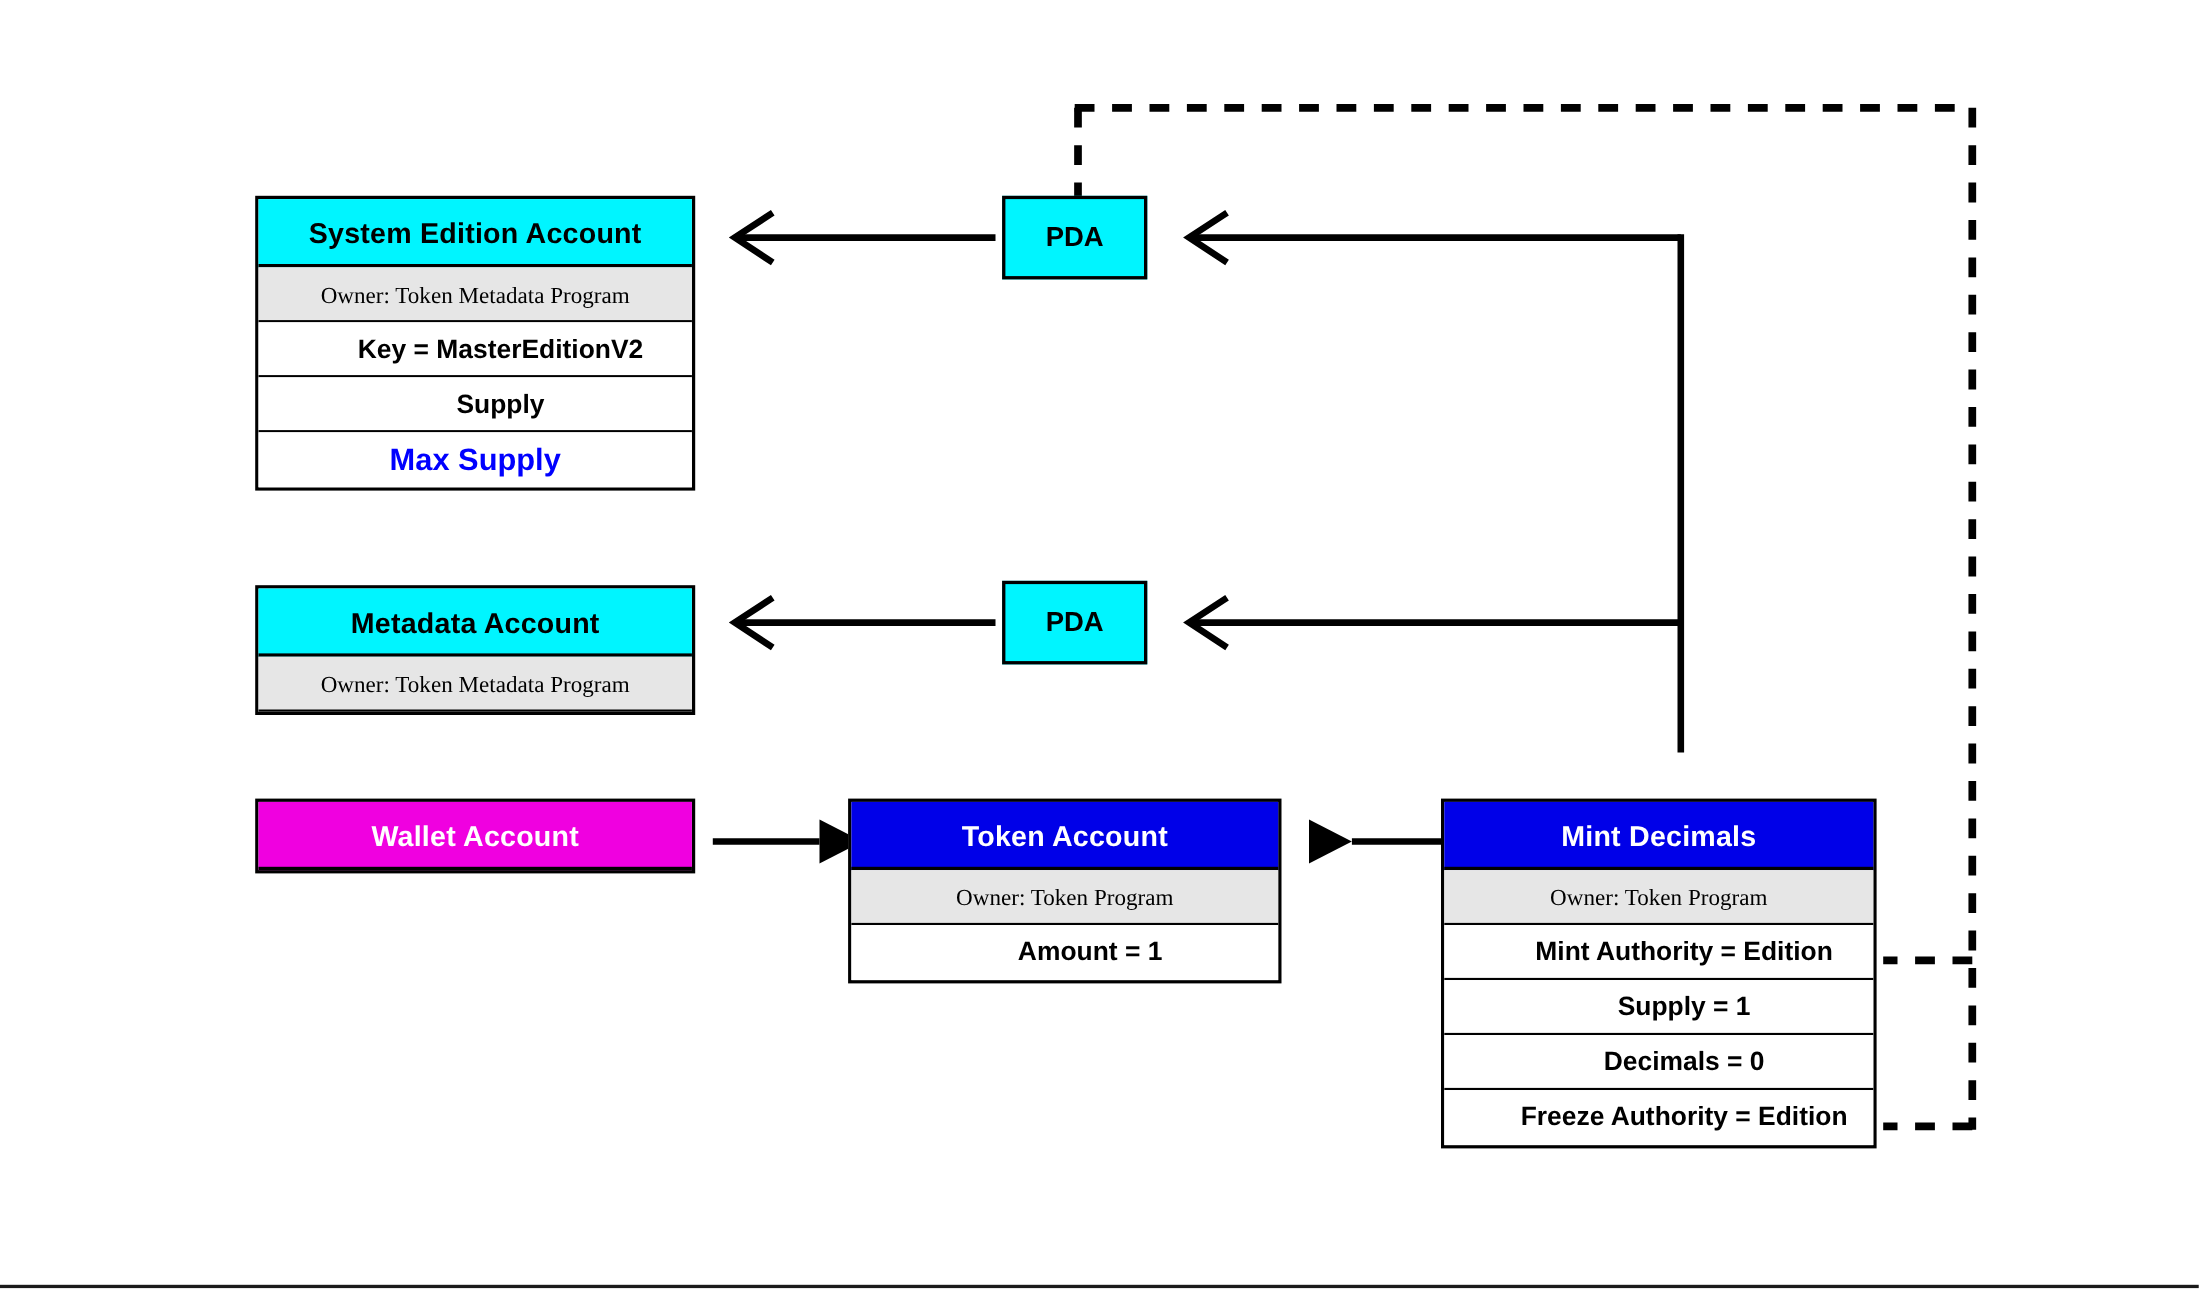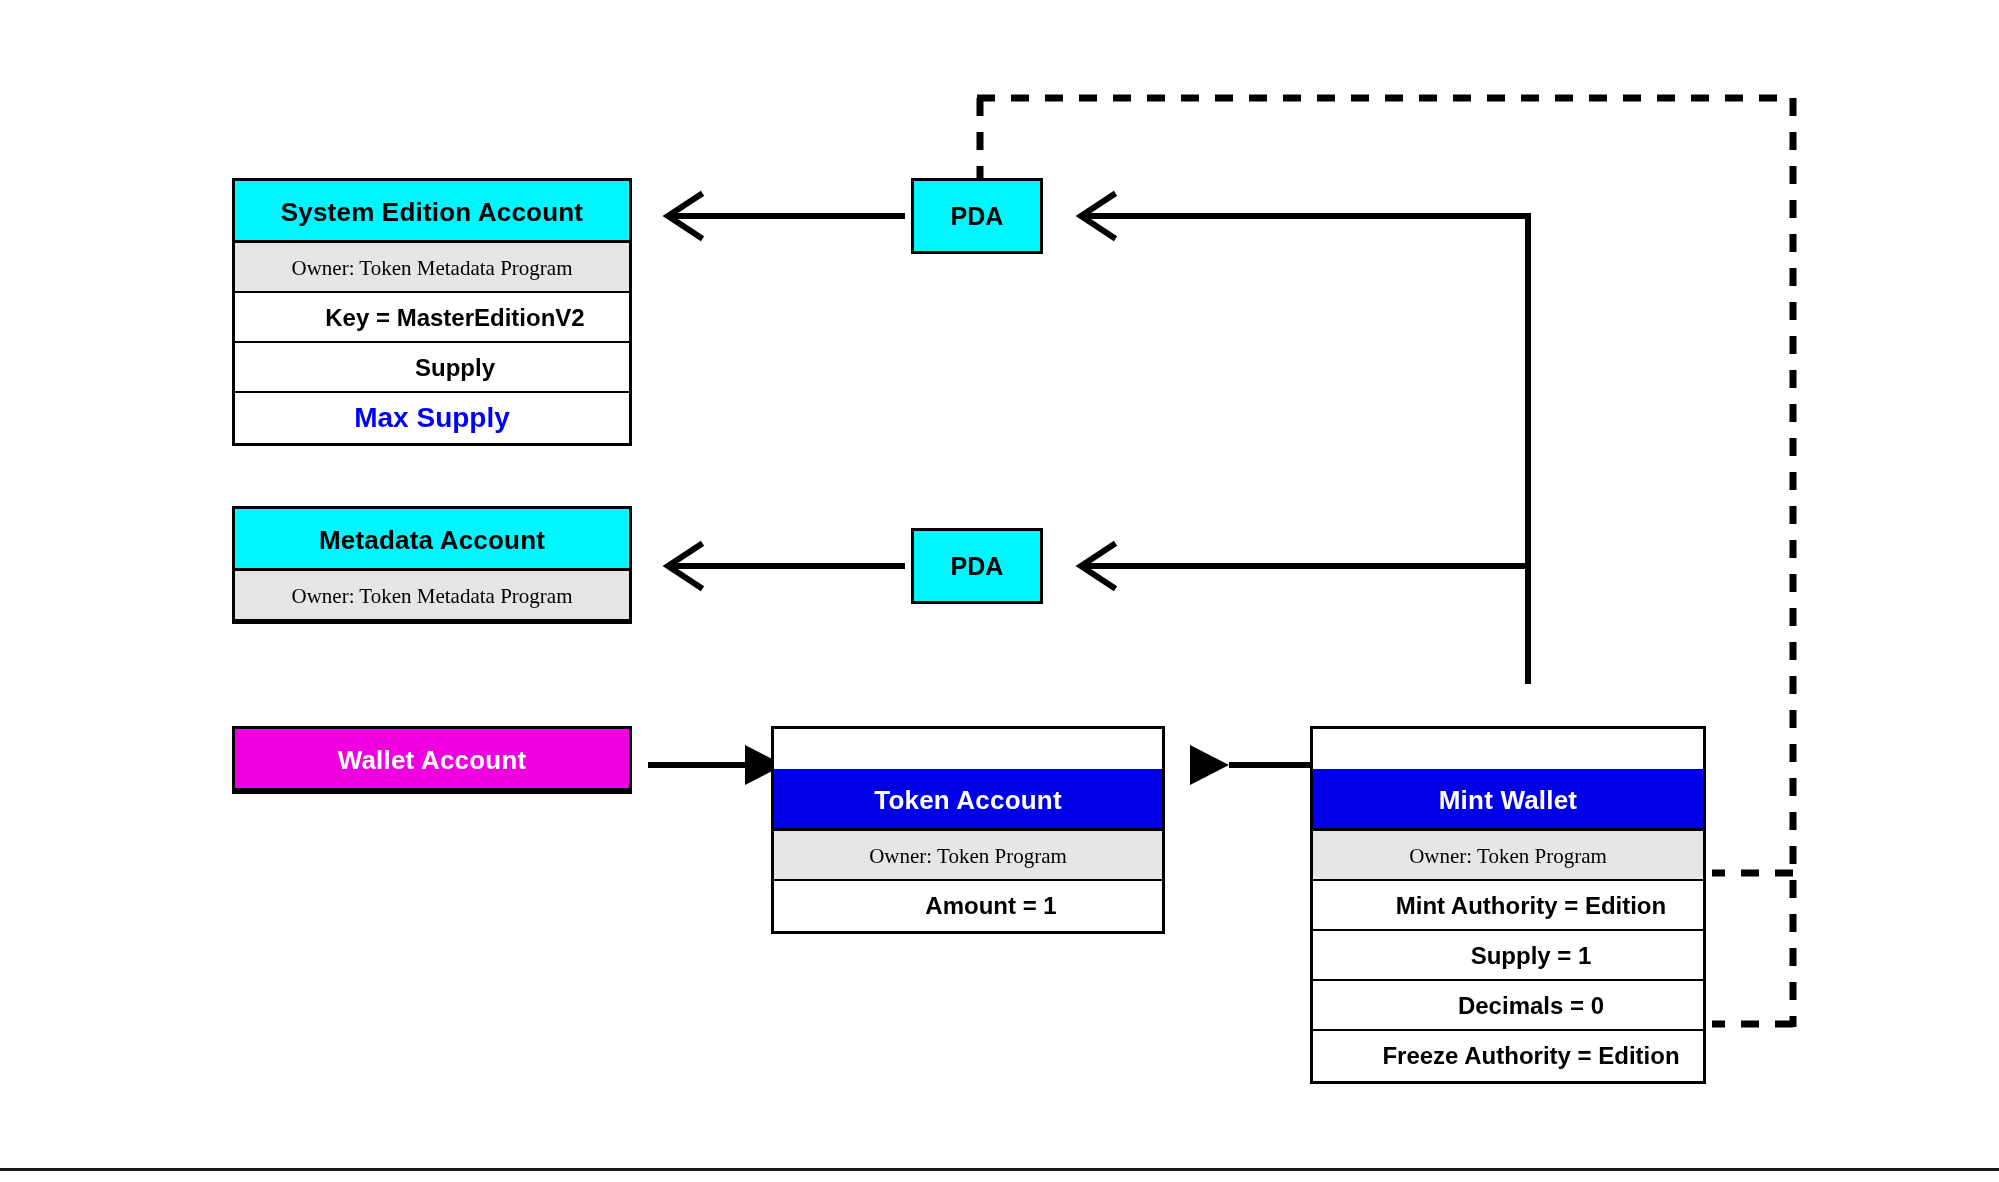--- a/index.html
+++ b/index.html
@@ -64,21 +64,21 @@
     padding-left: 46px;
   }
   .acct-row.accent {
     color: #0000ff;
     font-weight: bold;
     font-size: 28px;
   }
 
   .head-cyan    { background: #00f5ff; color: #000000; }
   .head-magenta { background: #f000e0; color: #ffffff; }
-  .head-blue    { background: #0000e8; color: #ffffff; margin-top: 40px; }
+  .head-blue    { background: #0000e8; color: #ffffff; }
 
   
   .pda {
     position: absolute;
     border: 3px solid #000000;
     background: #00f5ff;
     box-sizing: border-box;
     text-align: center;
     font-size: 25px;
     font-weight: bold;
@@ -163,37 +163,37 @@
   </svg>
 
   <div class="acct" style="left:232px; top:178px; width:400px;">
     <div class="acct-head head-cyan">System Edition Account</div>
     <div class="acct-row owner">Owner: Token Metadata Program</div>
     <div class="acct-row field">Key = MasterEditionV2</div>
     <div class="acct-row field">Supply</div>
     <div class="acct-row accent">Max Supply</div>
   </div>
 
-  <div class="acct" style="left:232px; top:506px; width:400px;">
+  <div class="acct" style="left:232px; top:532px; width:400px;">
     <div class="acct-head head-cyan">Metadata Account</div>
     <div class="acct-row owner">Owner: Token Metadata Program</div>
   </div>
 
   <div class="acct" style="left:232px; top:726px; width:400px;">
     <div class="acct-head head-magenta">Wallet Account</div>
   </div>
 
   <div class="acct" style="left:771px; top:726px; width:394px;">
     <div class="acct-head head-blue">Token Account</div>
     <div class="acct-row owner">Owner: Token Program</div>
     <div class="acct-row field">Amount = 1</div>
   </div>
 
   <div class="acct" style="left:1310px; top:726px; width:396px;">
-    <div class="acct-head head-blue">Mint Wallet</div>
+    <div class="acct-head head-blue">Mint Decimals</div>
     <div class="acct-row owner">Owner: Token Program</div>
     <div class="acct-row field">Mint Authority = Edition</div>
     <div class="acct-row field">Supply = 1</div>
     <div class="acct-row field">Decimals = 0</div>
     <div class="acct-row field">Freeze Authority = Edition</div>
   </div>
 
   <div class="pda" style="left:911px; top:178px; width:132px; height:76px; line-height:70px;">
     <span>PDA</span>
   </div>

